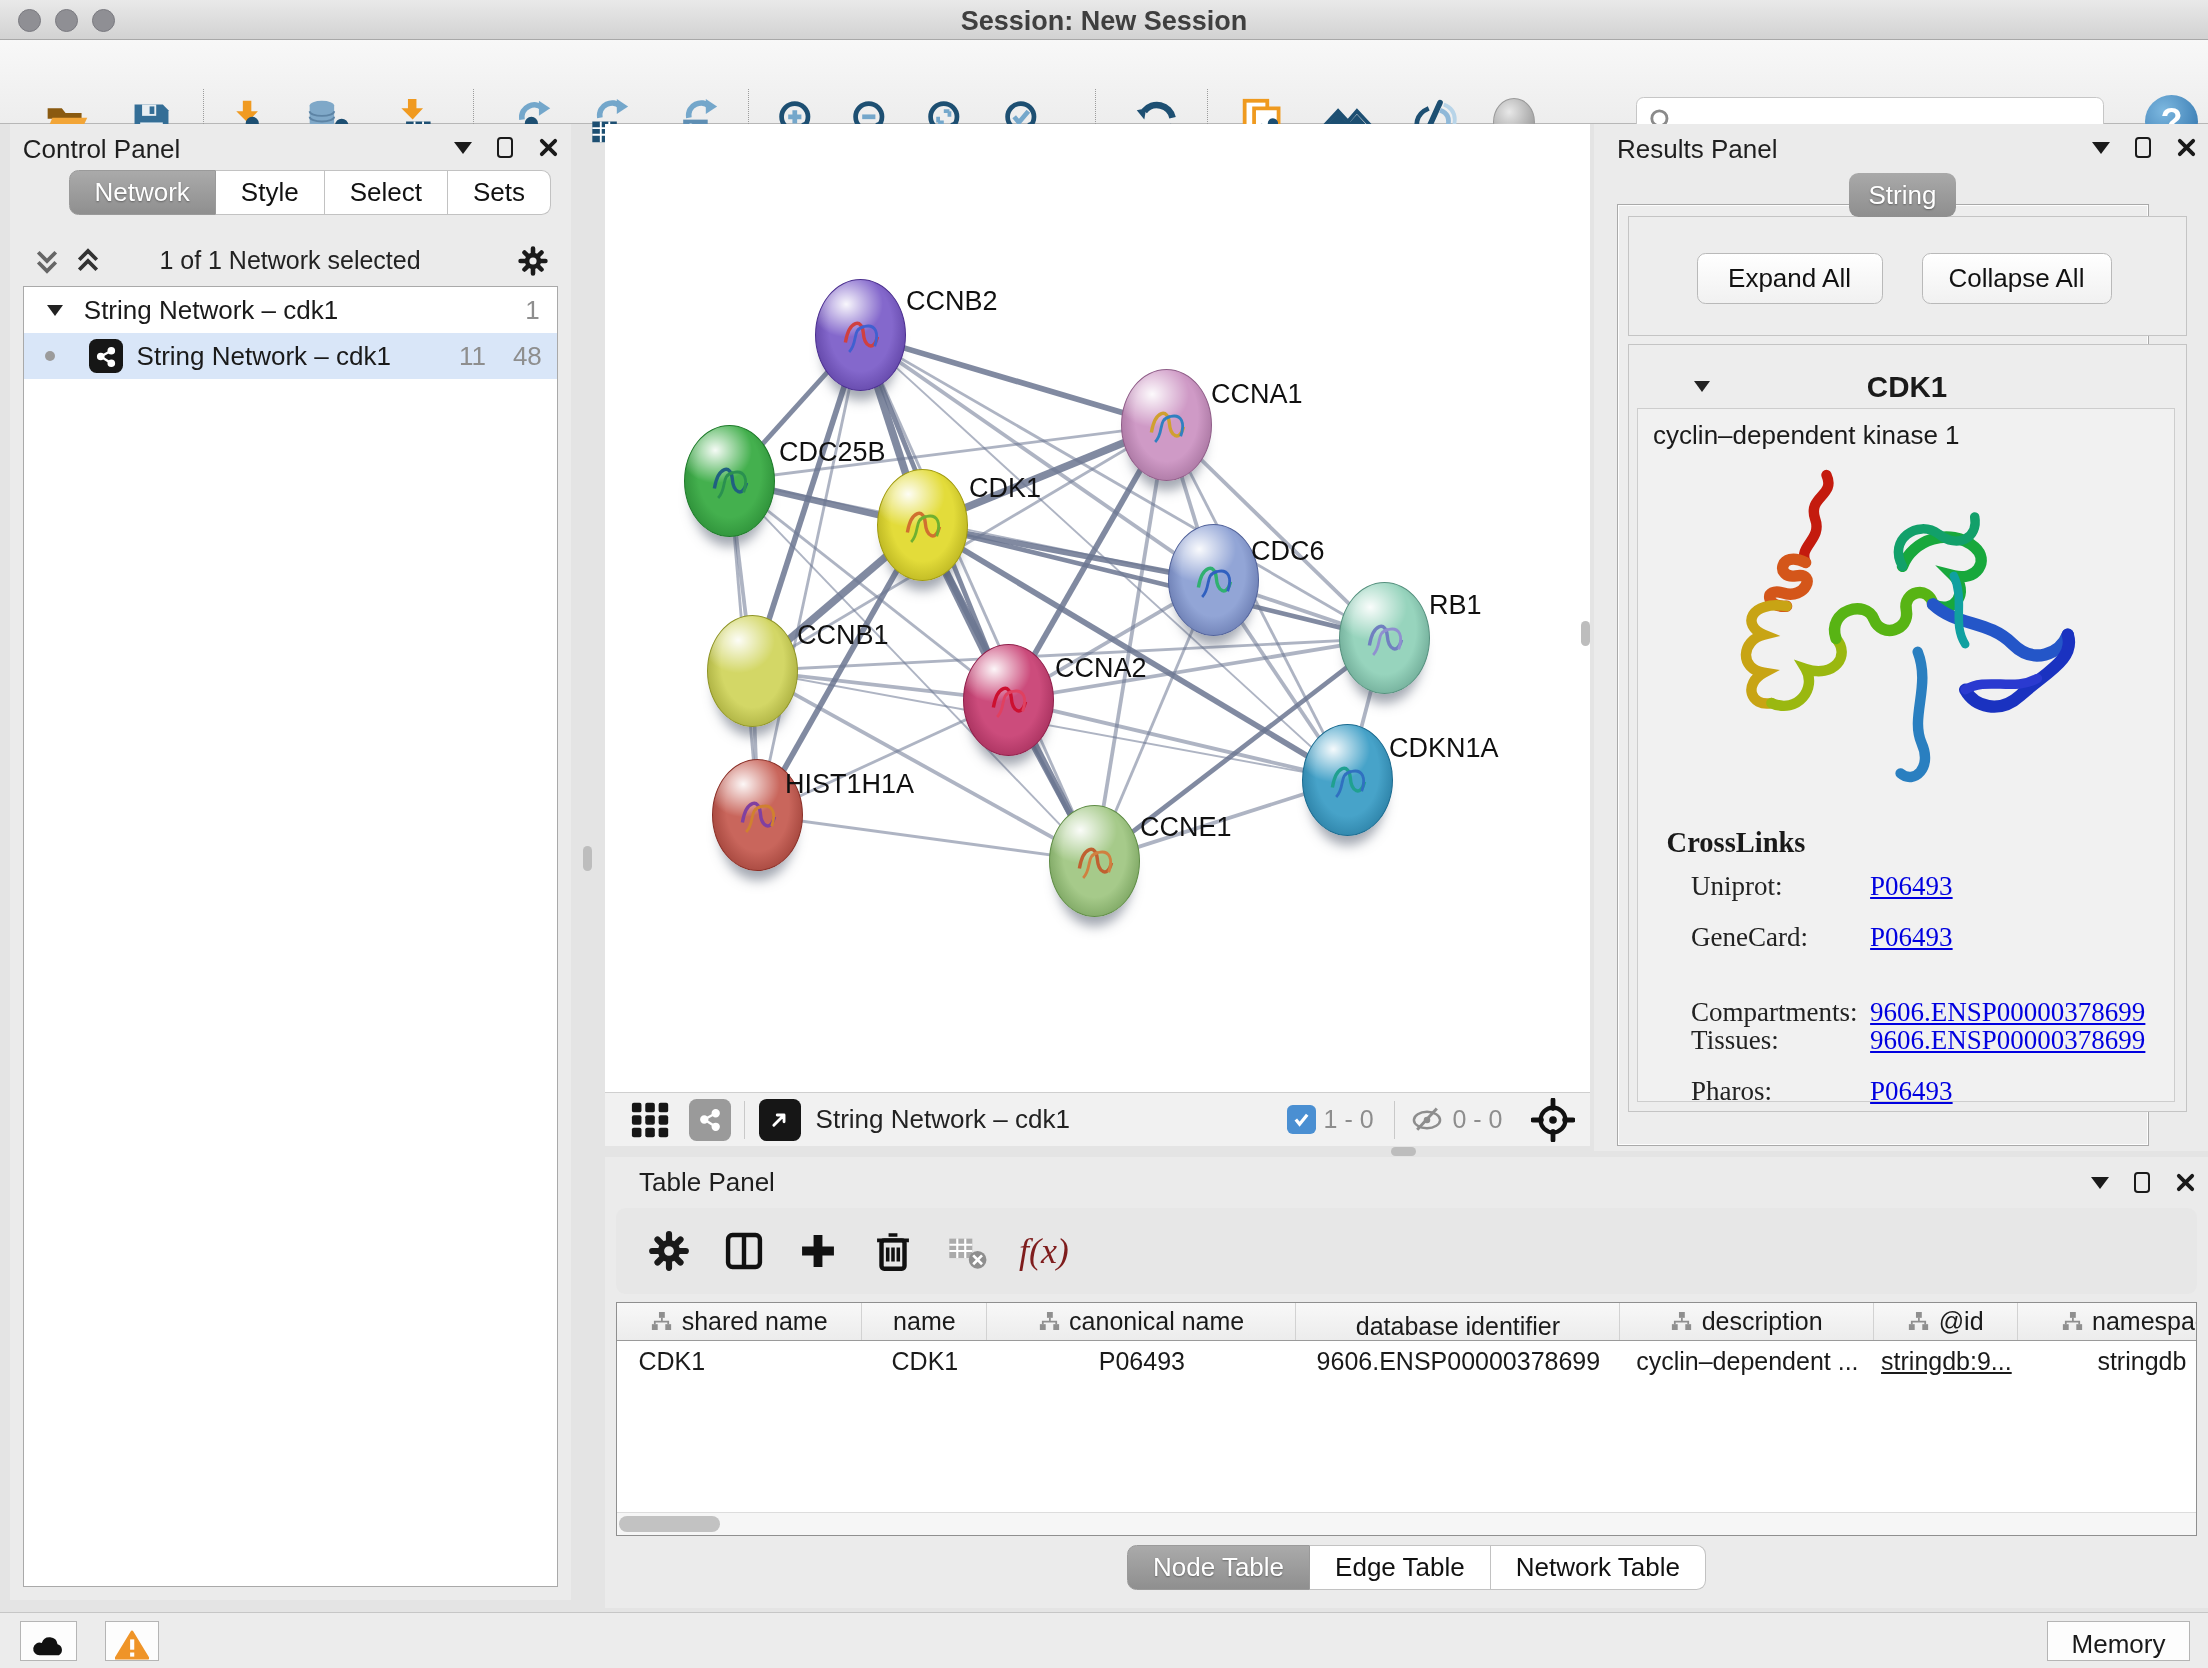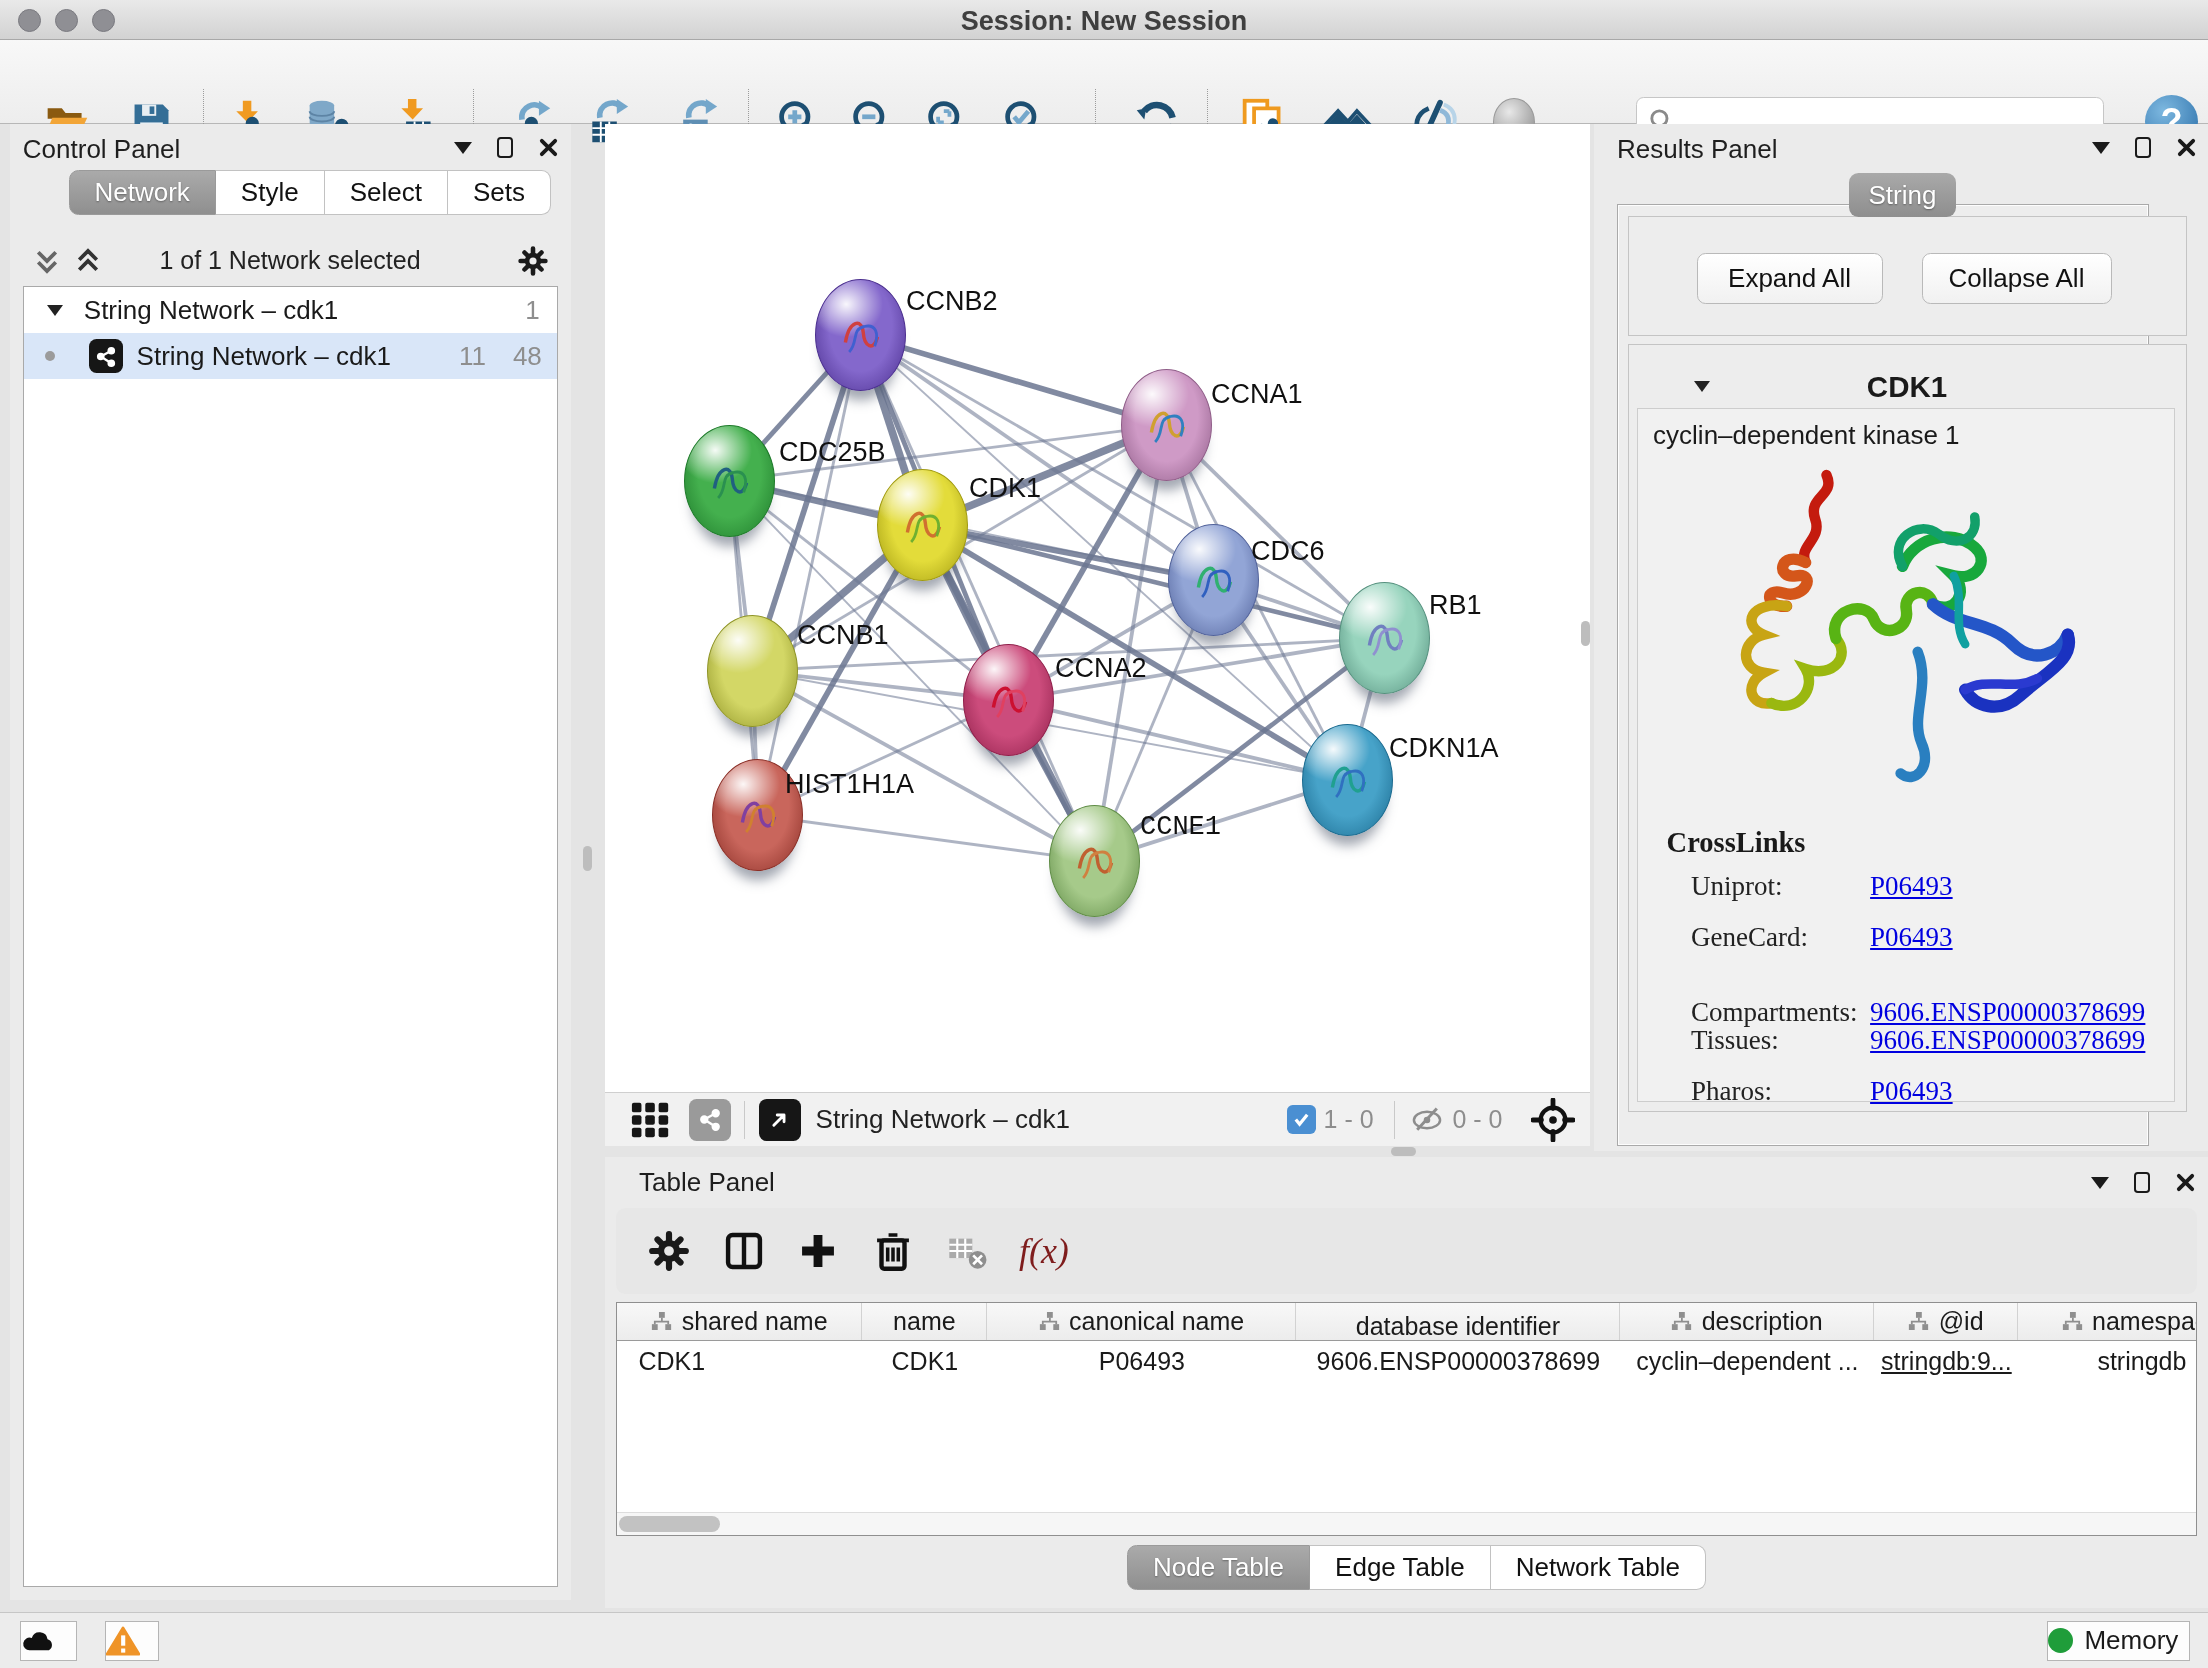--- a/index.html
+++ b/index.html
@@ -95,21 +95,21 @@
     border-right:1px solid #d2d2d2; flex:none; gap:9.5px; overflow:hidden; white-space:nowrap; }
   .trow { display:flex; height:40px; align-items:center; }
   .td { flex:none; font-size:25px; overflow:hidden; white-space:nowrap; text-align:center; }
   .td:first-child { text-align:left; padding-left:21px; }
   .hscroll { position:absolute; left:0; bottom:0; width:100%; height:23px; background:#f6f6f6; border-top:1px solid #ddd; }
   .hthumb { position:absolute; left:1.9px; top:2.9px; width:101px; height:16px; background:#c2c2c2; border-radius:8.6px; }
   .bottom-tabs { position:absolute; left:522px; top:388px; display:flex; }
 
   
   #statusbar { position:absolute; left:0; top:1612px; width:2208px; height:56px; background:#ececec; border-top:1px solid #c6c6c6; }
-  .sb-btn { position:absolute; top:7.6px; height:40px; background:#fdfdfd; border:1.9px solid #b5b5b5; display:flex; align-items:center; justify-content:flex-start; }
+  .sb-btn { position:absolute; top:7.6px; height:40px; background:#fdfdfd; border:1.9px solid #b5b5b5; display:flex; align-items:center; justify-content:flex-end;flex-direction:column; }
 
   .splitter-dot-v { position:absolute; width:8.6px; height:25px; background:#bdbdbd; border-radius:4.8px; }
   .splitter-dot-h { position:absolute; width:25px; height:8.6px; background:#bdbdbd; border-radius:4.8px; }
 </style>
 </head>
 <body>
 
 <div class="titlebar">
   <span class="tl" style="left:18px"></span>
   <span class="tl" style="left:55px"></span>
@@ -443,21 +443,21 @@
         <path d="M18 54 C28 44 20 30 34 27 C46 24 50 34 45 48" fill="none" stroke="#d08030" stroke-width="3"></path>
       </svg>
     </div>
     <span class="nlabel" style="left: 180px; top: 645px;">HIST1H1A</span>
     <div class="nnode" style="left: 444px; top: 681px; background: radial-gradient(55% 40% at 34% 22%, rgba(255, 255, 255, 0.95), rgba(255, 255, 255, 0) 75%), radial-gradient(at 50% 42%, rgb(166, 202, 138) 50%, rgb(95, 140, 70) 97%); border: 1.9px solid rgb(95, 140, 70); box-shadow: rgba(70, 80, 100, 0.5) 0px 17px 11.4px -7.6px;">
       <svg width="57" height="68" viewBox="0 0 60 72">
         <path d="M14 44 C18 20 32 18 33 34 C34 48 44 54 48 38" fill="none" stroke="#c06030" stroke-width="3.6"></path>
         <path d="M18 54 C28 44 20 30 34 27 C46 24 50 34 45 48" fill="none" stroke="#d08040" stroke-width="3"></path>
       </svg>
     </div>
-    <span class="nlabel" style="left: 535px; top: 688px; font-family: Liberation Mono, monospace;">CCNE1</span>
+    <span class="nlabel" style="left: 535px; top: 688px;">CCNE1</span>
   </div>
 
 <div id="view-bottombar">
   <svg width="42" height="42" viewBox="0 0 44 44" style="margin-left:25px">
     <g fill="#161616">
         <rect x="2" y="4" width="10" height="10" rx="2"></rect>
         <rect x="16" y="4" width="10" height="10" rx="2"></rect>
         <rect x="30" y="4" width="10" height="10" rx="2"></rect>
     <rect x="2" y="17" width="10" height="10" rx="2"></rect>
         <rect x="16" y="17" width="10" height="10" rx="2"></rect>

